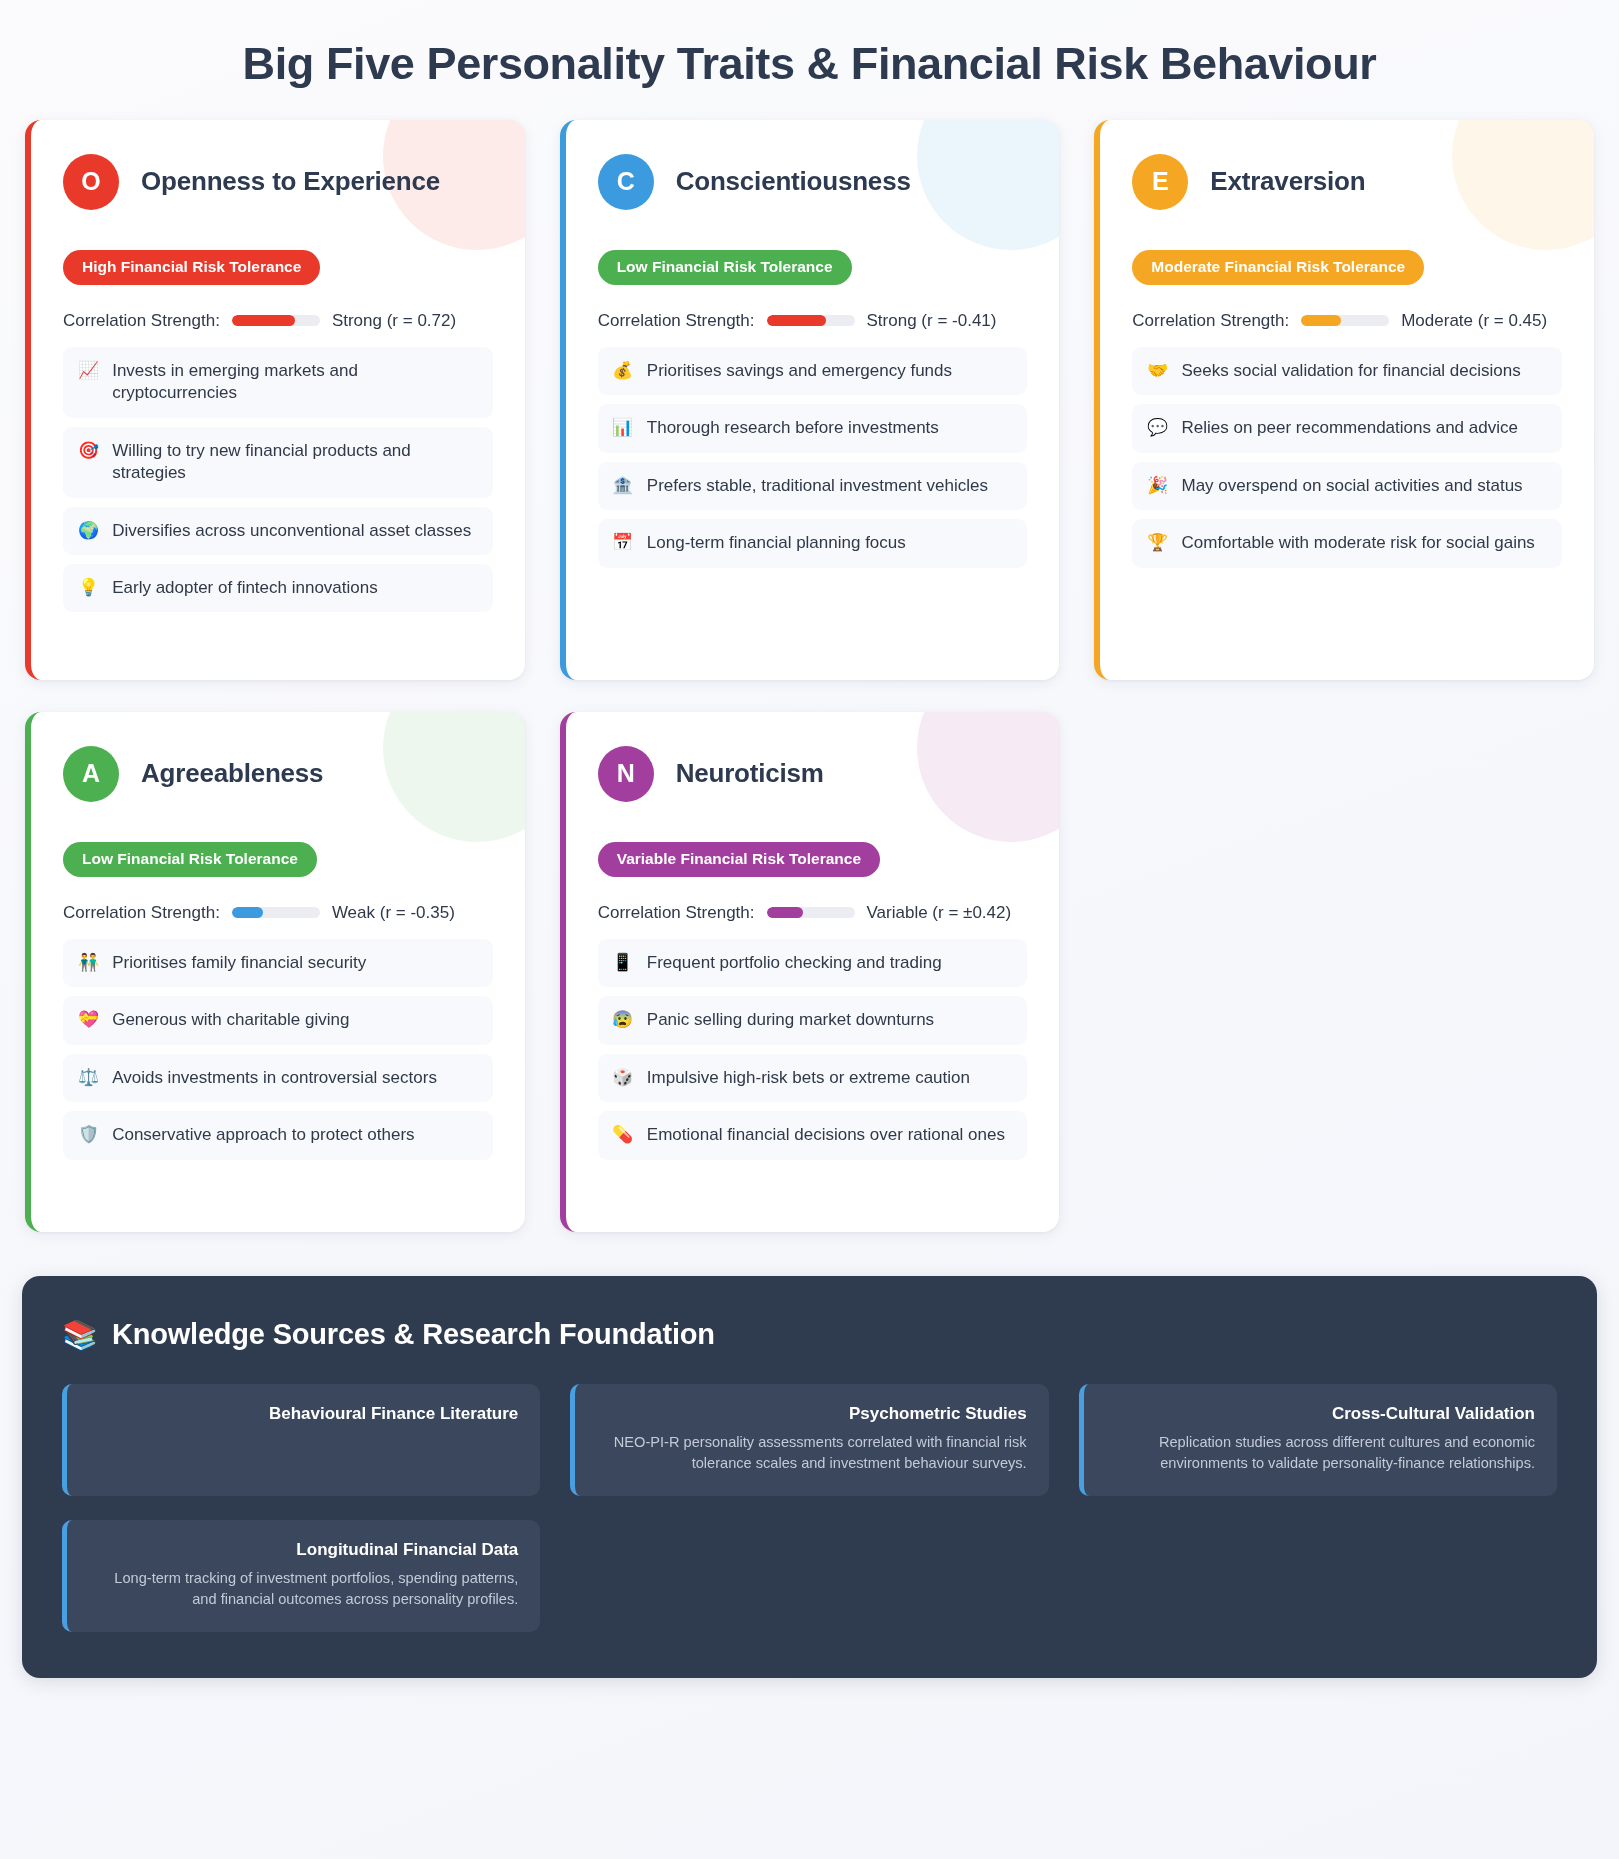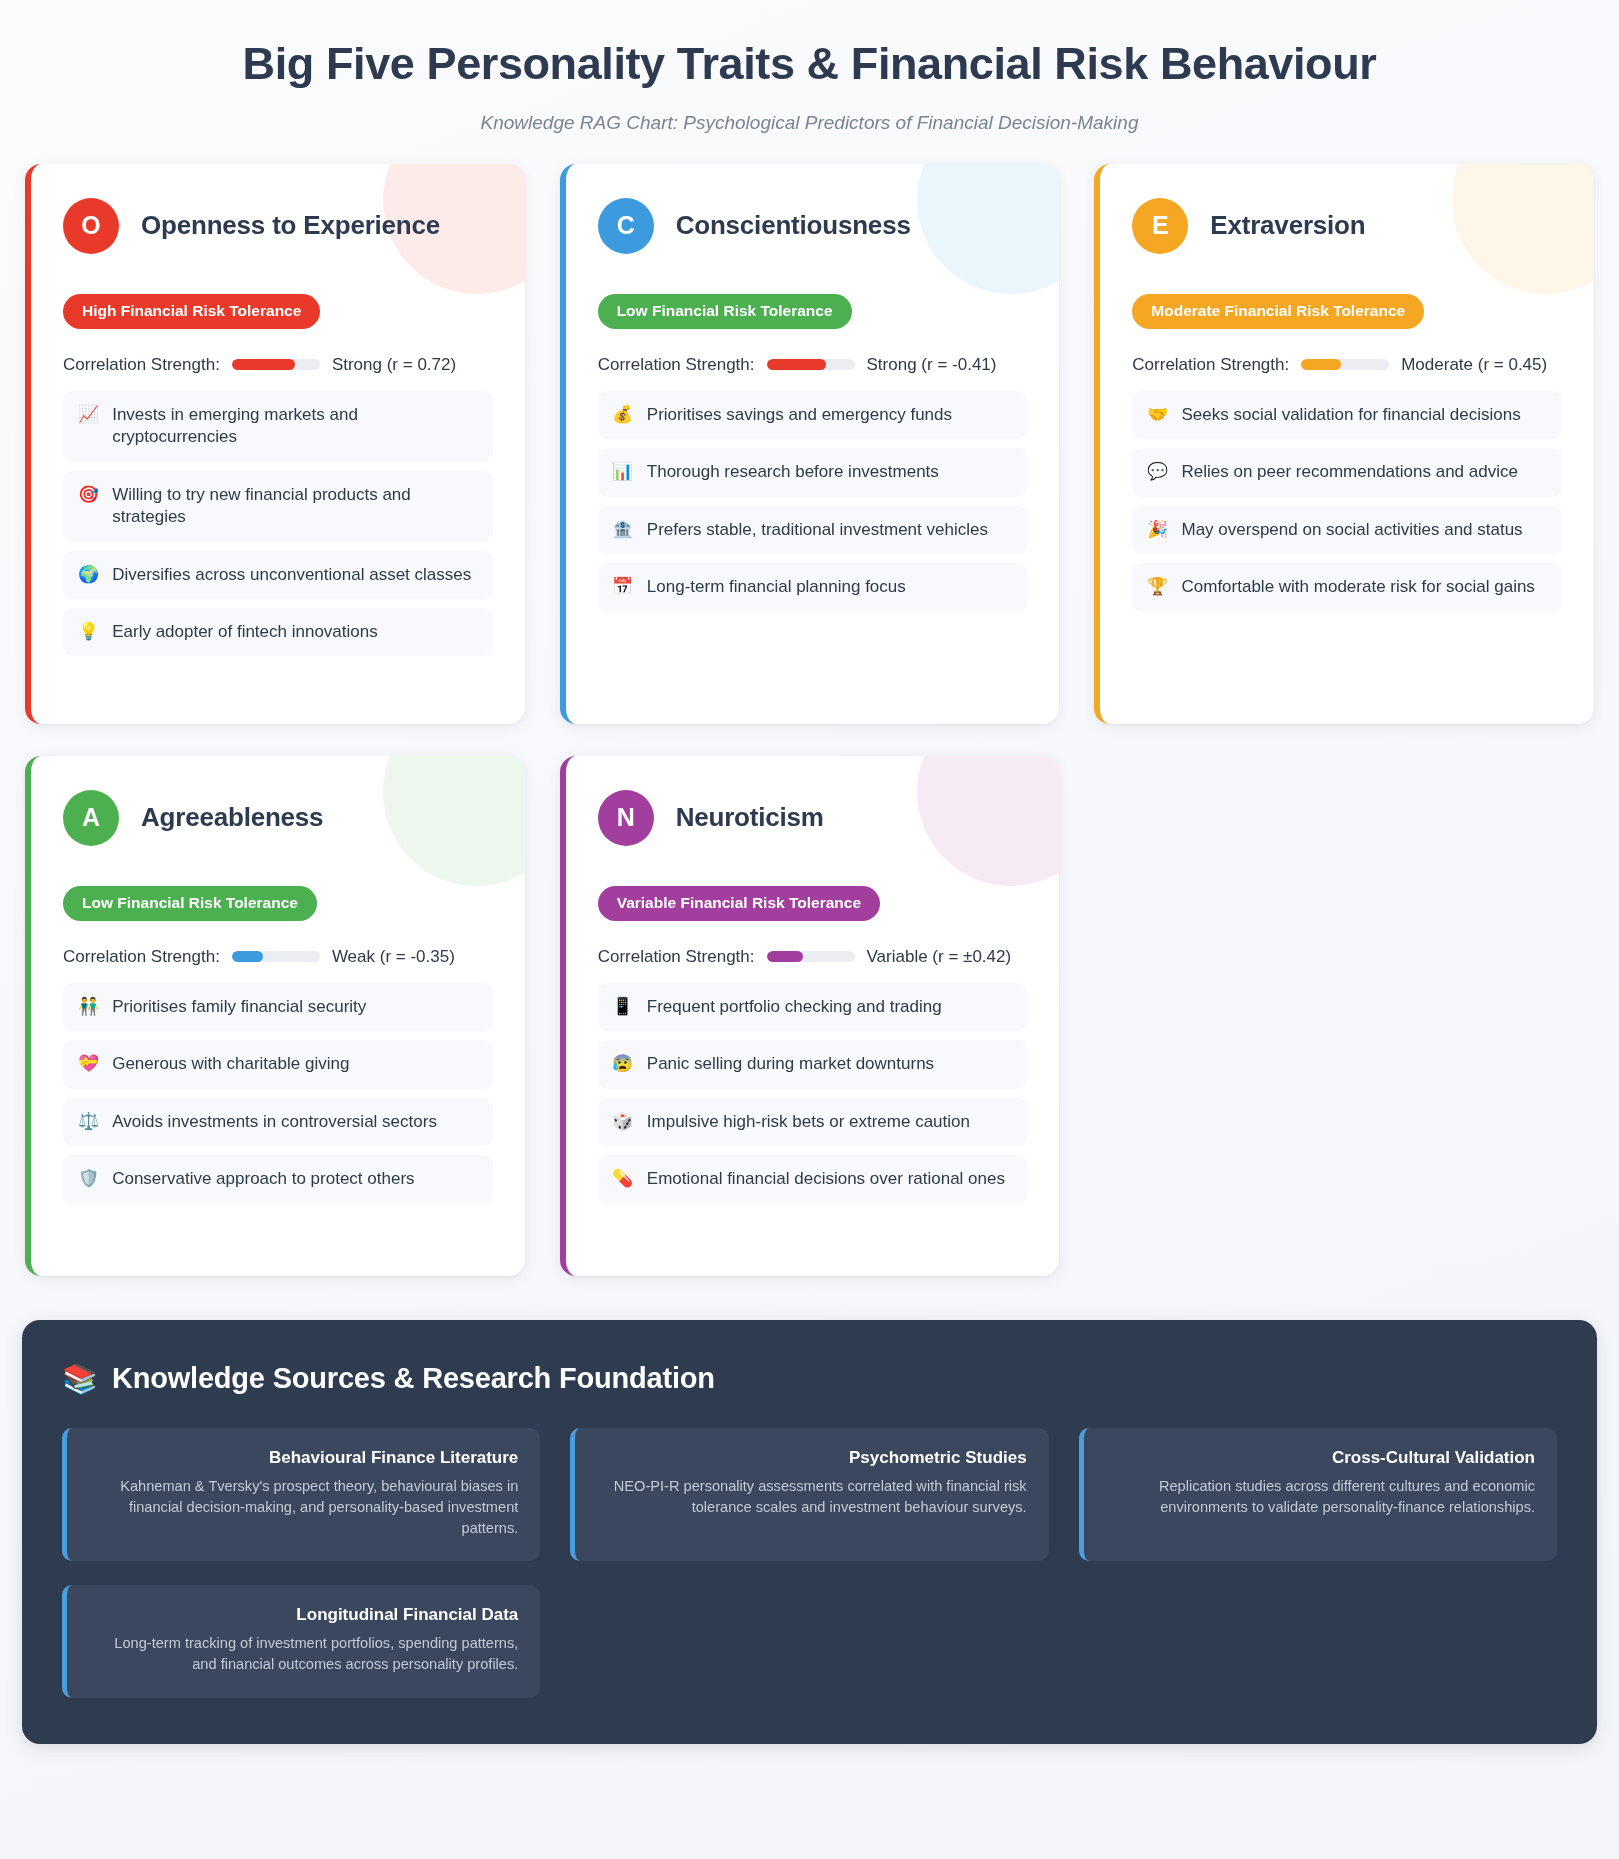--- a/index.html
+++ b/index.html
@@ -177,21 +177,20 @@
     line-height: 1.45;
   }
 </style>
 </head>
 <body>
 
 <div class="page">
 
   <div class="header">
     <h1>Big Five Personality Traits &amp; Financial Risk Behaviour</h1>
-    <div class="subtitle">Knowledge RAG Chart: Psychological Predictors of Financial Decision-Making</div>
   </div>
 
   <div class="trait-grid">
       <div class="trait-card" style="border-left-color: rgb(232, 57, 43);"><div class="blob" style="background: rgb(232, 57, 43);"></div><div class="trait-head">
           <div class="trait-badge" style="background: rgb(232, 57, 43);">O</div>
           <div class="trait-name">Openness to Experience</div>
         </div><div class="risk-pill" style="background: rgb(232, 57, 43);">High Financial Risk Tolerance</div><div class="corr-row">
           <span class="corr-label">Correlation Strength:</span>
           <div class="corr-track">
             <div class="corr-fill" style="width: 72%; background: rgb(232, 57, 43);"></div>
@@ -326,21 +325,20 @@
     </div>
 
   <div class="sources">
     <h2>
       <span>📚</span>
       <span>Knowledge Sources &amp; Research Foundation</span>
     </h2>
     <div class="sources-grid">
         <div class="source-card" style="border-left-color: rgb(74, 159, 224);">
           <div class="source-title">Behavioural Finance Literature</div>
-          <div class="source-desc">Kahneman &amp; Tversky's prospect theory, behavioural biases in financial decision-making, and personality-based investment patterns.</div>
         </div>
         <div class="source-card" style="border-left-color: rgb(74, 159, 224);">
           <div class="source-title">Psychometric Studies</div>
           <div class="source-desc">NEO-PI-R personality assessments correlated with financial risk tolerance scales and investment behaviour surveys.</div>
         </div>
         <div class="source-card" style="border-left-color: rgb(74, 159, 224);">
           <div class="source-title">Cross-Cultural Validation</div>
           <div class="source-desc">Replication studies across different cultures and economic environments to validate personality-finance relationships.</div>
         </div>
         <div class="source-card" style="border-left-color: rgb(74, 159, 224);">

